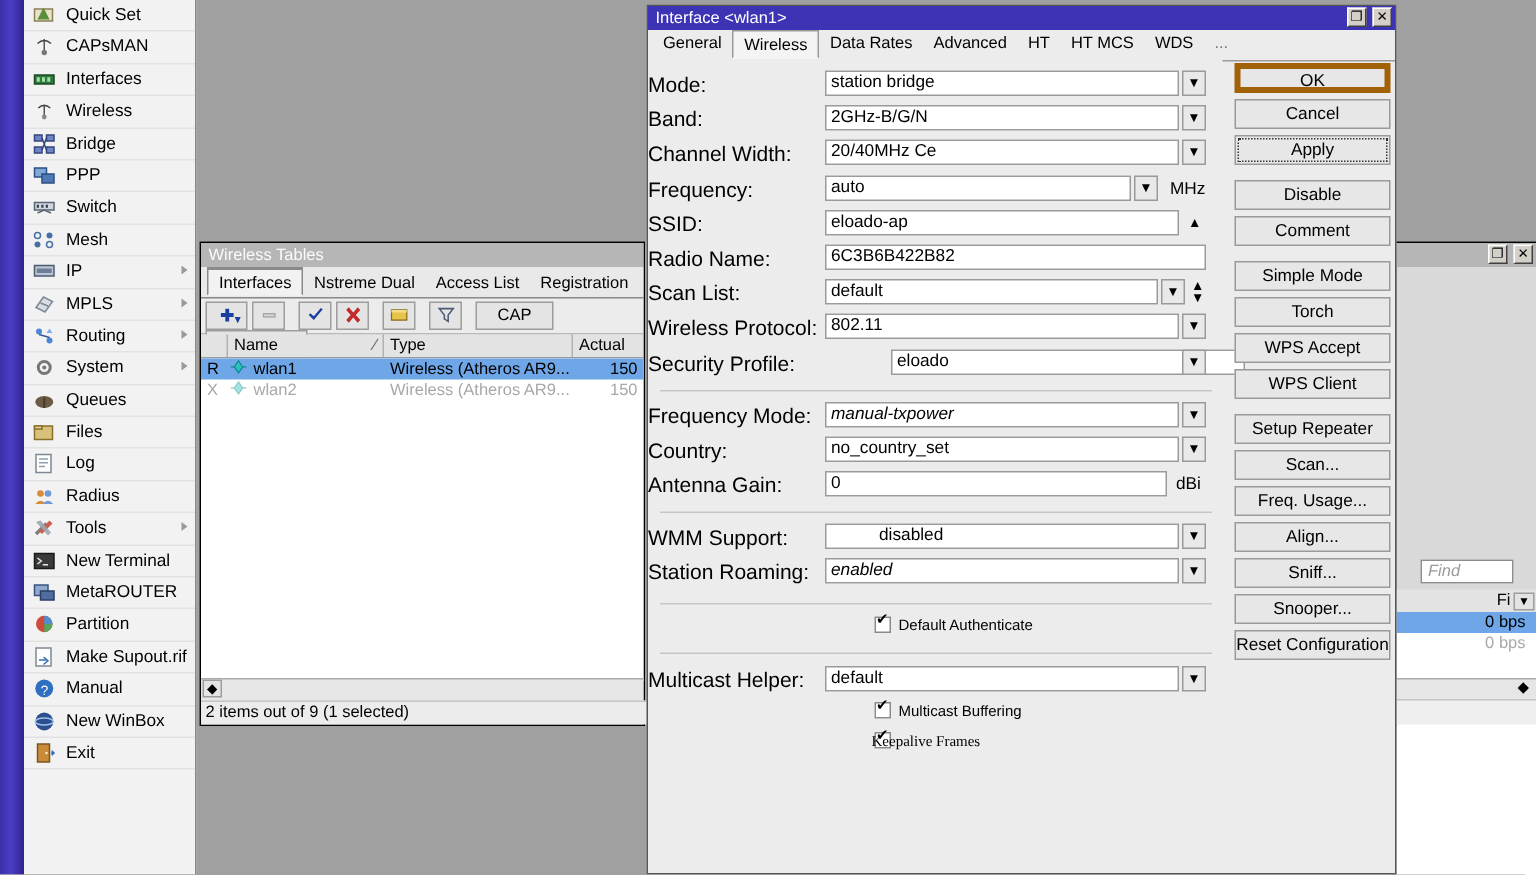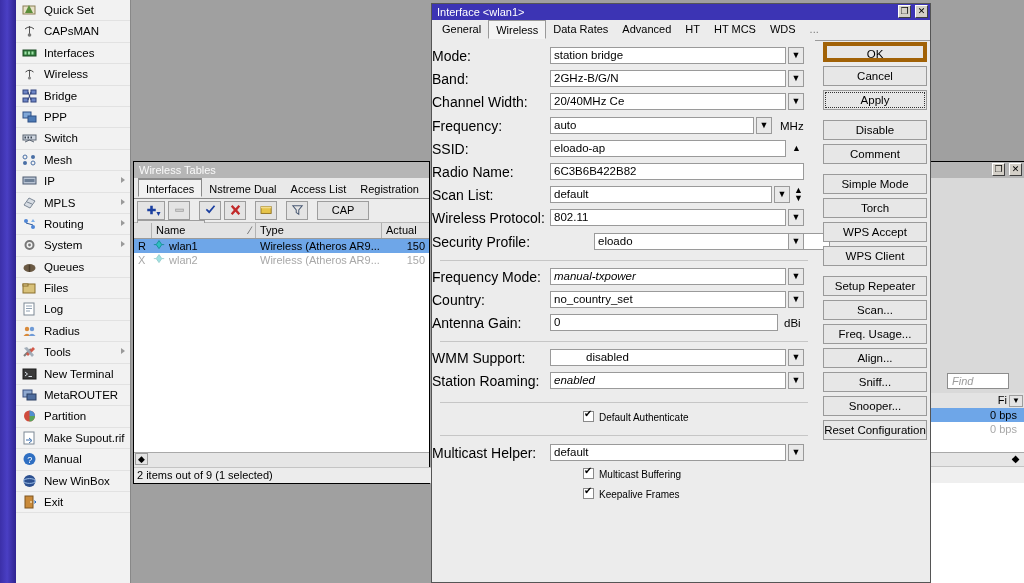--- a/index.html
+++ b/index.html
@@ -558,21 +558,21 @@
         <div class="drop" style="left:356px;">▼</div>
       </div>
 
       <div class="chkrow">
         <div class="chk" style="left:151px;"></div>
         <div class="chklbl" style="left:167px;">Multicast Buffering</div>
       </div>
 
       <div class="chkrow">
         <div class="chk" style="left:151px;"></div>
-        <div class="chklbl" style="left:167px;">Keepalive Frames</div>
+        <div class="chklbl" style="left:149px;font-family:Liberation Serif, serif;">Keepalive Frames</div>
       </div>
 
     </div>
 
     <div class="btncol" id="dlg-buttons">
         <div class="dbtn primary">OK</div>
         <div class="dbtn">Cancel</div>
         <div class="dbtn focus">Apply</div>
         <div class="gap"></div>
         <div class="dbtn">Disable</div>

